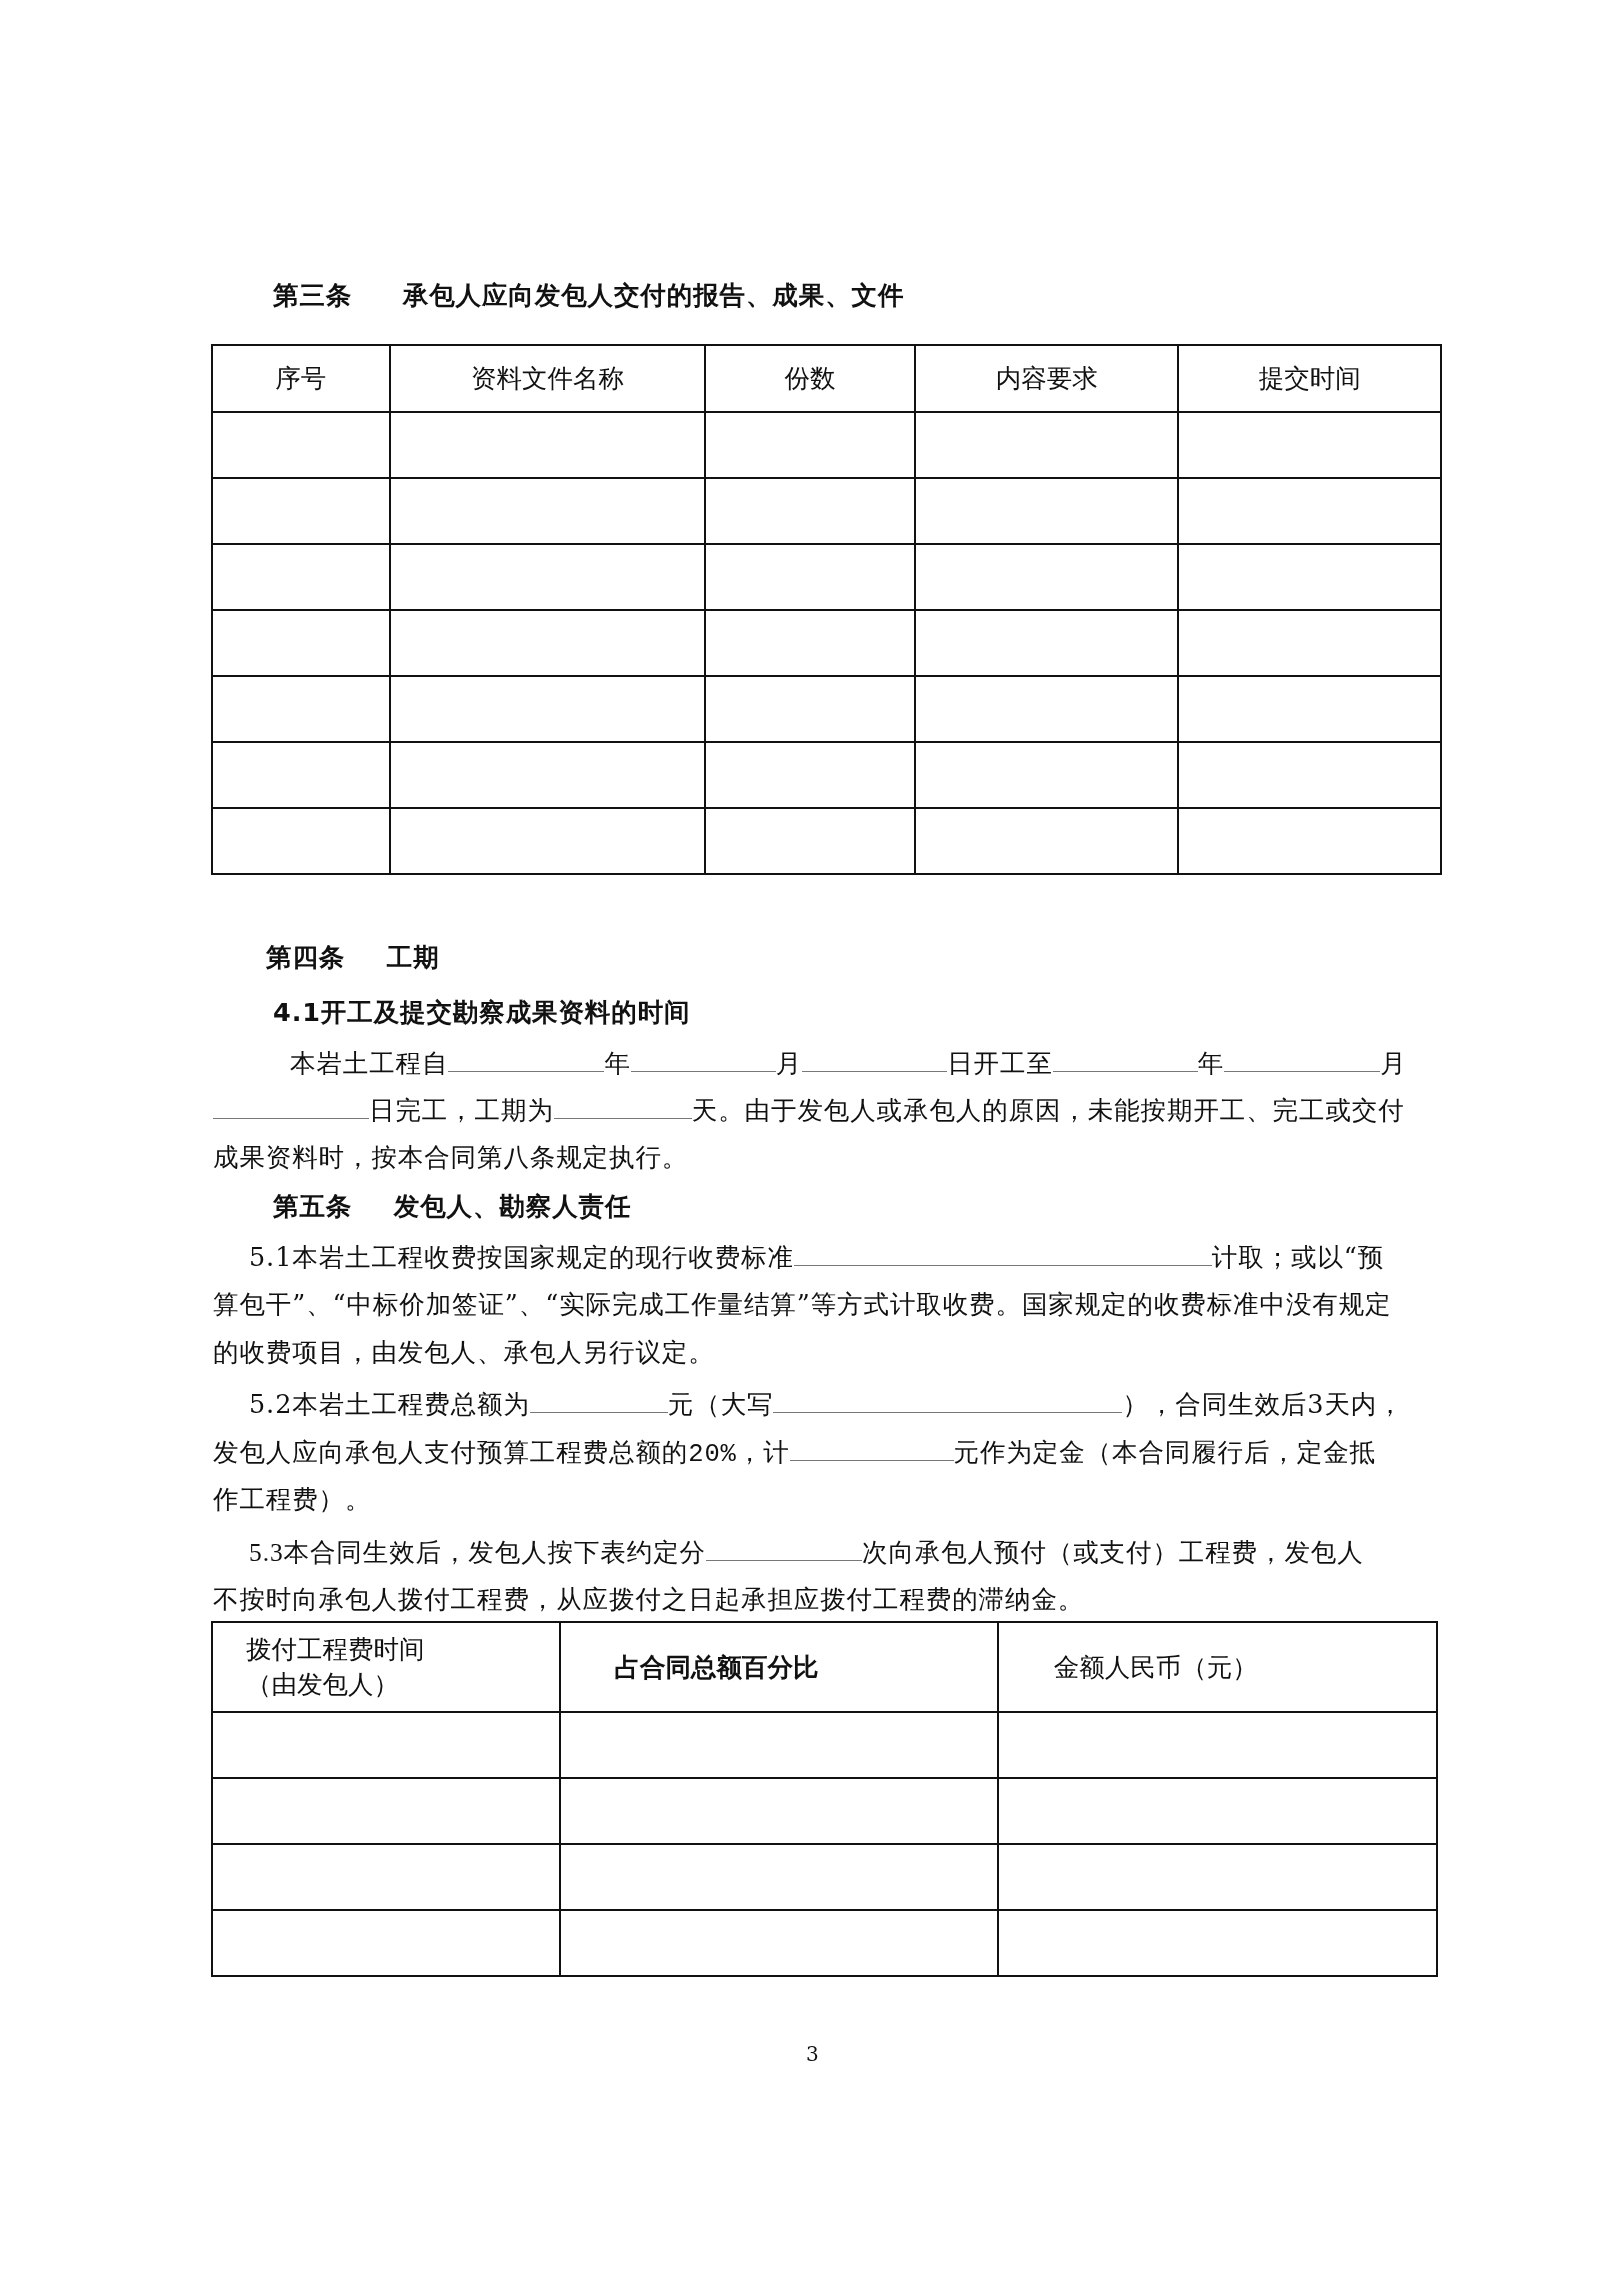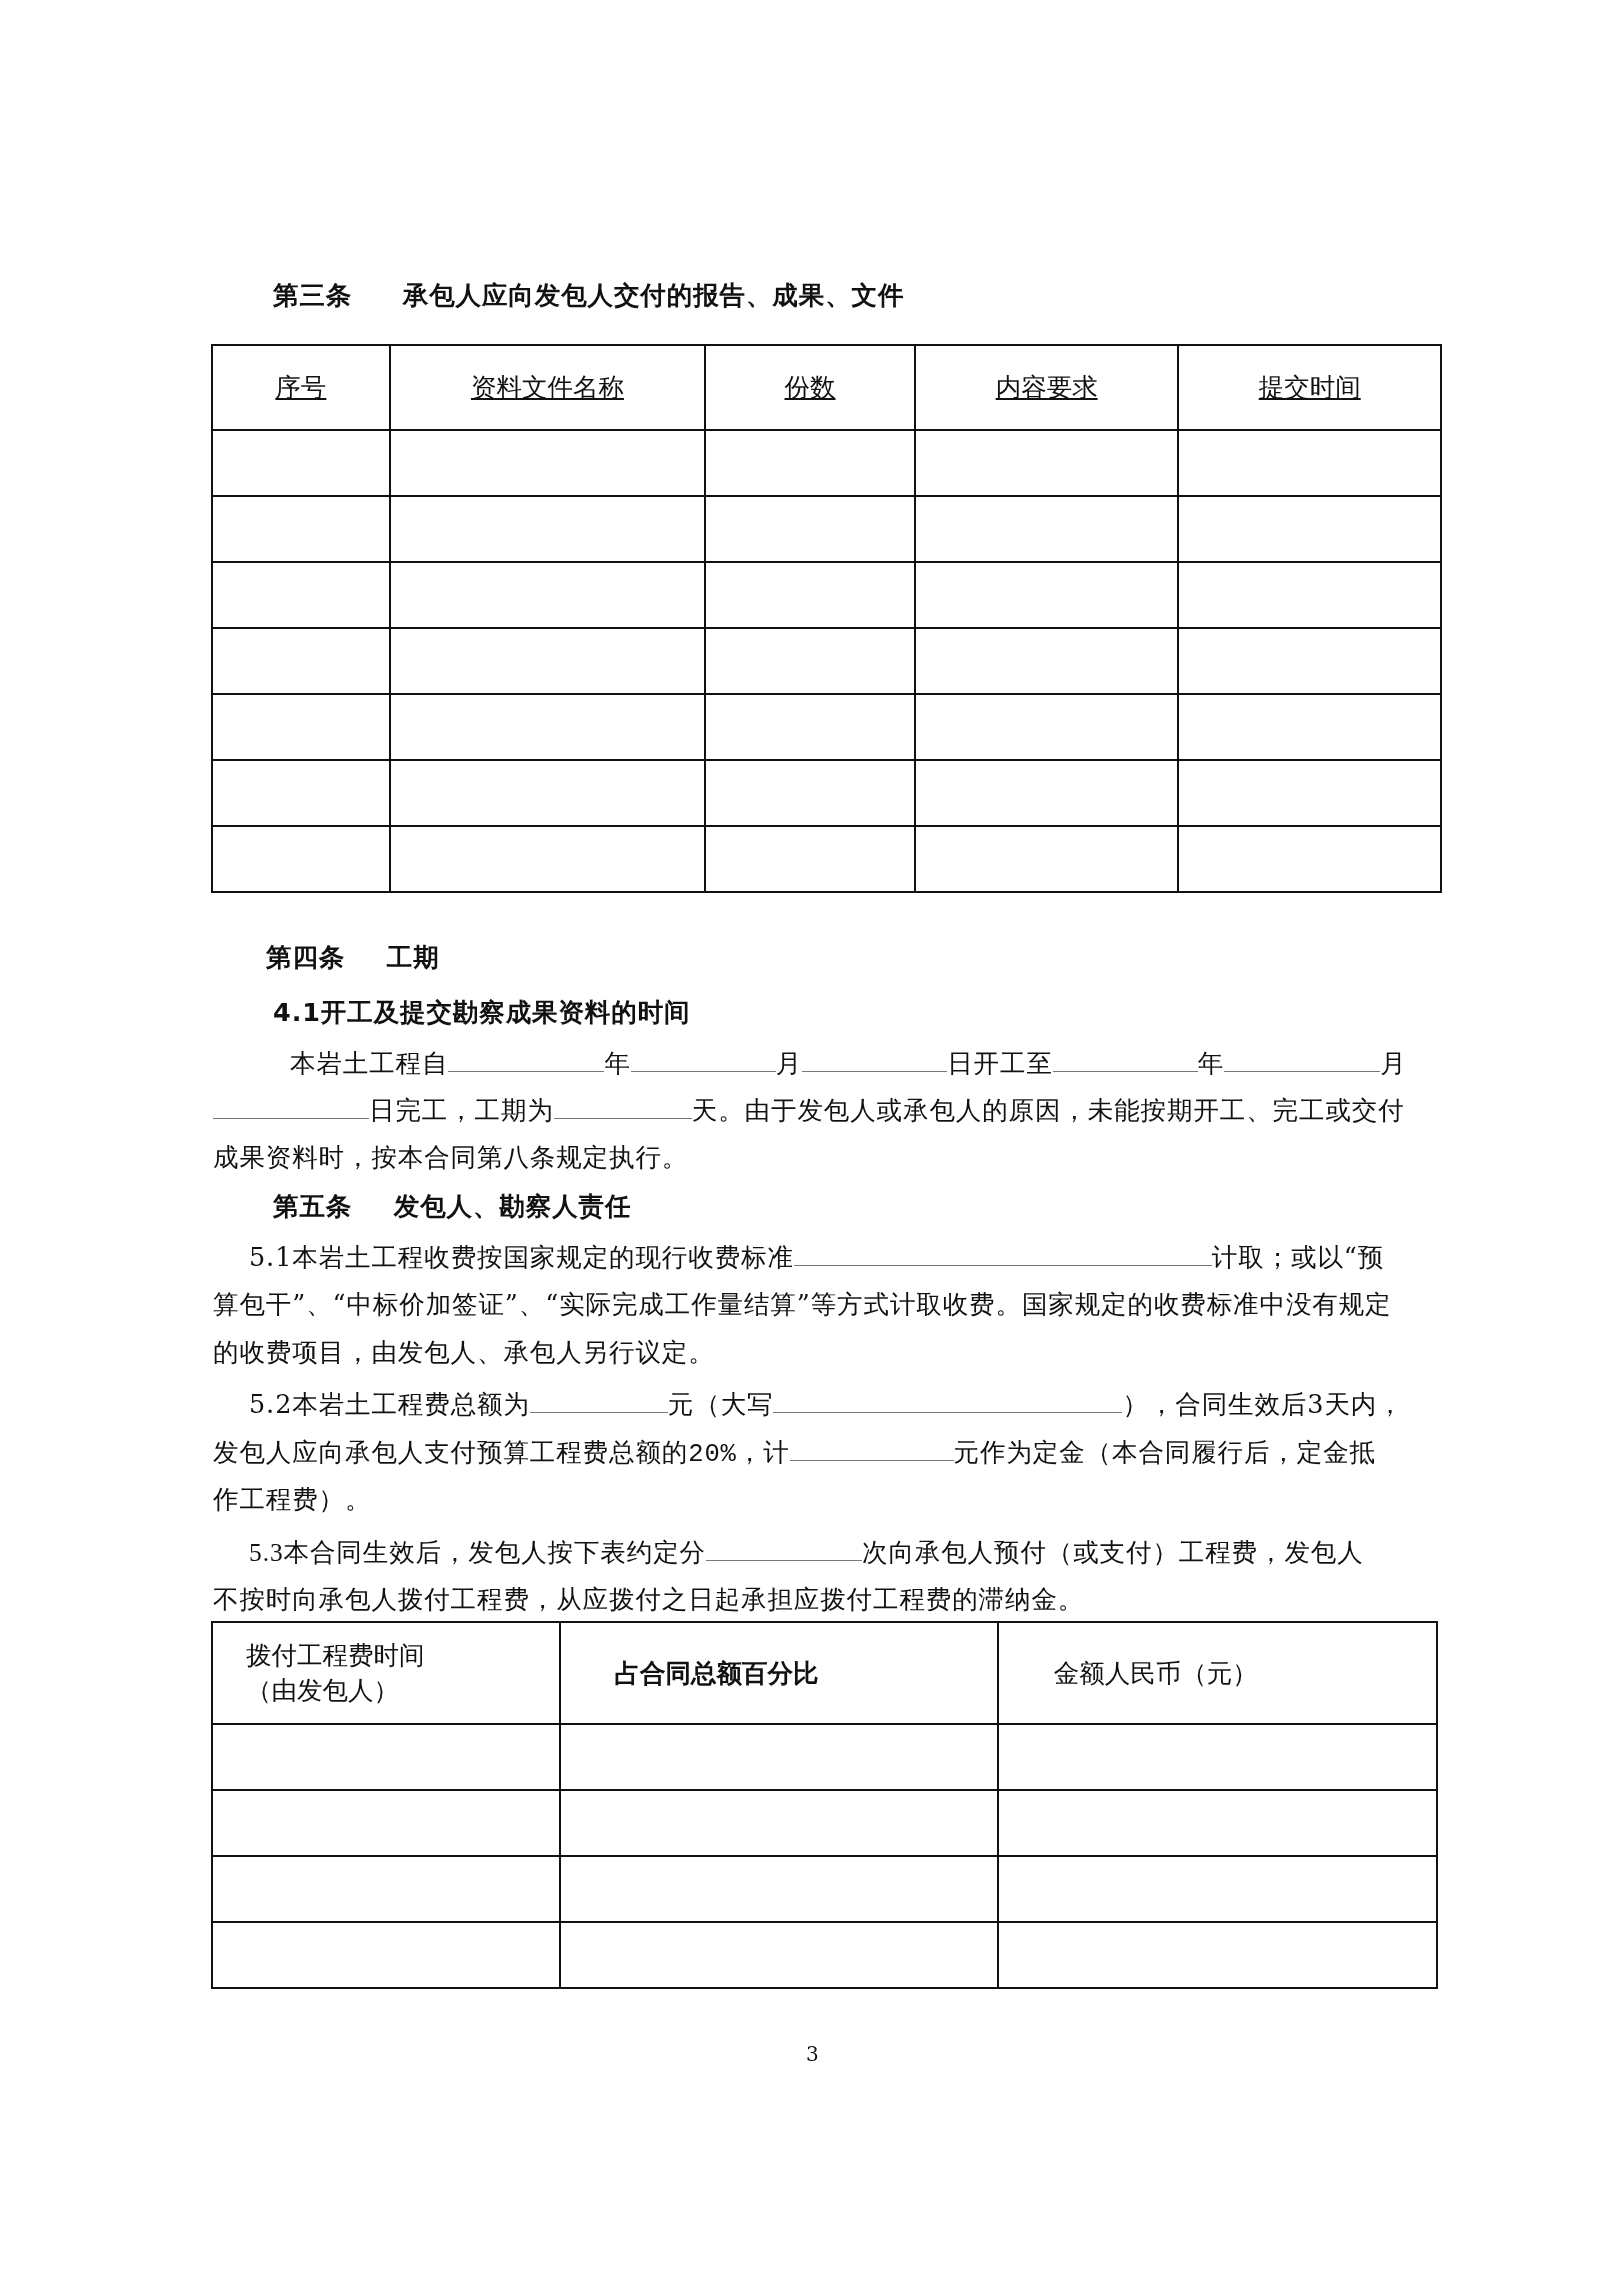--- a/index.html
+++ b/index.html
@@ -24,21 +24,21 @@
 
 <table class="grid" id="t1" style="left:211px; top:344px; width:1231px;">
   <colgroup>
     <col style="width:178px">
       <col style="width:316px">
       <col style="width:210px">
       <col style="width:264px">
       <col style="width:263px">
   </colgroup>
   <tbody>
-      <tr style="height:85px;text-decoration:underline;">
+      <tr style="height:67px;">
     <td>序号</td>
     <td>资料文件名称</td>
     <td>份数</td>
     <td>内容要求</td>
     <td>提交时间</td>
   </tr>
   </tbody>
     <tbody id="t1body">
       <tr style="height: 66px;">
         <td></td>
@@ -132,21 +132,21 @@
 </div>
 <div class="abs para" style="left:213px; top:1582px;">不按时向承包人拨付工程费，从应拨付之日起承担应拨付工程费的滞纳金。</div>
 
 <table class="grid" id="t2" style="left:211px; top:1621px; width:1227px;">
   <colgroup>
     <col style="width:349px">
       <col style="width:438px">
       <col style="width:440px">
   </colgroup>
   <tbody>
-      <tr style="height:102px;">
+      <tr style="height:90px;">
     <td style="text-align:left; padding-left:33px; line-height:35px;">
       <div>拨付工程费时间</div>
       <div>（由发包人）</div>
     </td>
     <td style="text-align:left; padding-left:53px;font-weight:bold;">占合同总额百分比</td>
     <td style="text-align:left; padding-left:55px;border-radius:6px;">金额人民币（元）</td>
   </tr>
   </tbody>
     <tbody id="t2body">
       <tr style="height: 66px;">

